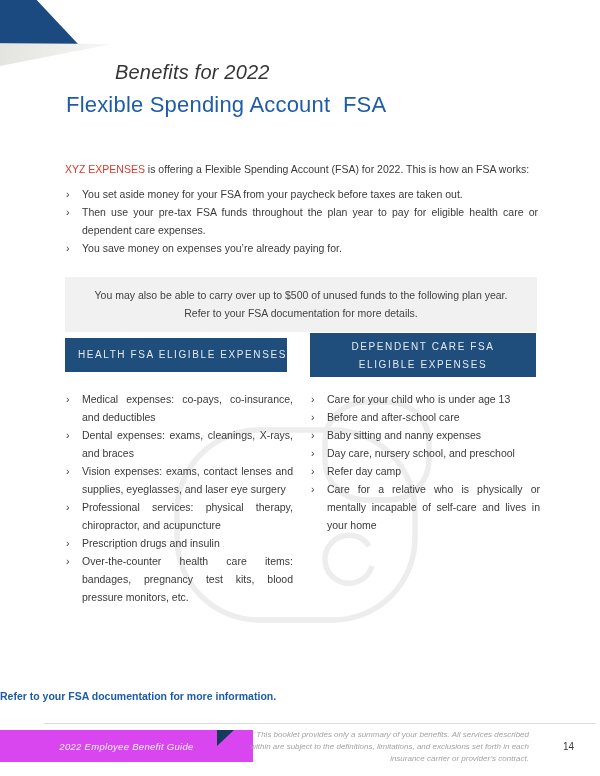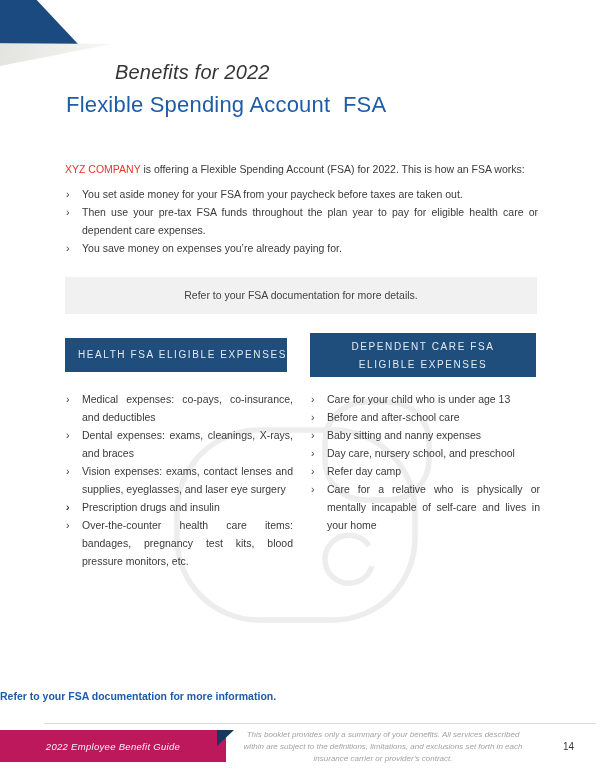--- a/index.html
+++ b/index.html
@@ -39,72 +39,73 @@
            font-size:10px;box-sizing:border-box;}
   .colhead-left{left:65px;top:338px;width:222px;height:34px;line-height:34px;text-align:right;}
   .colhead-right{left:310px;top:333px;width:226px;height:44px;padding-top:5px;line-height:18px;}
 
   .list-left{left:65px;top:390px;width:228px;}
   .list-right{left:310px;top:390px;width:230px;}
 
   .footer-note{left:0;top:690px;width:600px;text-align:left;color:#1e5ca8;
                font-weight:bold;font-size:10.5px;}
   .divider{left:44px;top:723px;width:552px;height:1px;background:#dcdcdc;}
-  .footer-banner{left:0;top:730px;width:226px;height:32px;background:#be185d;color:#f2f5fa;
+  .footer-banner{left:0;top:730px;width:253px;height:32px;background:#d946ef;color:#f2f5fa;
                  font-style:italic;font-size:9.5px;display:flex;align-items:center;
                  justify-content:center;letter-spacing:.3px;}
   .footer-fold{left:217px;top:730px;width:17px;height:16px;background:#16395e;
                clip-path:polygon(0 0,100% 0,0 100%);}
   .disclaimer{left:237px;top:729px;width:292px;font-size:8px;font-style:italic;
-              color:#a3a3a3;line-height:11.8px;text-align:center;}
+              color:#a3a3a3;line-height:11.8px;text-align:right;}
   .page-number{left:563px;top:741px;font-size:10px;color:#3a3a3a;}
 </style>
 </head>
 <body>
 
 <div class="page">
 
   <div class="corner-navy"></div>
   <div class="corner-shadow"></div>
 
   <svg class="watermark" width="280" height="320" viewBox="0 0 280 320">
     <rect x="14" y="78" width="238" height="190" rx="82"></rect>
     <rect x="162" y="50" width="104" height="98" rx="40"></rect>
     <path d="M 206 194 a 24 24 0 1 0 3 20"></path>
   </svg>
 
   <div class="layer eyebrow">Benefits for 2022</div>
   <h1 class="layer title">Flexible Spending Account  FSA</h1>
 
   <div class="layer intro">
-    <p class="lead"><span class="company">XYZ COMPANY</span><span> is offering a Flexible Spending Account (FSA) for 2022. This is how an FSA works:</span></p>
+    <p class="lead"><span class="company">XYZ EXPENSES</span><span> is offering a Flexible Spending Account (FSA) for 2022. This is how an FSA works:</span></p>
     <ul class="blist">
       <li><span class="marker">›</span><span>You set aside money for your FSA from your paycheck before taxes are taken out.</span></li>
       <li><span class="marker">›</span><span>Then use your pre-tax FSA funds throughout the plan year to pay for eligible health care or dependent care expenses.</span></li>
       <li><span class="marker">›</span><span>You save money on expenses you’re already paying for.</span></li>
     </ul>
   </div>
 
   <div class="layer callout">
+    <div>You may also be able to carry over up to $500 of unused funds to the following plan year.</div>
     <div>Refer to your FSA documentation for more details.</div>
   </div>
 
   <div class="layer colhead colhead-left">
     <span>HEALTH FSA ELIGIBLE EXPENSES</span>
   </div>
   <div class="layer colhead colhead-right">
     <span>DEPENDENT CARE FSA</span><br>
     <span>ELIGIBLE EXPENSES</span>
   </div>
 
   <ul class="layer blist list-left">
     <li><span class="marker">›</span><span>Medical expenses: co-pays, co-insurance, and deductibles</span></li>
     <li><span class="marker">›</span><span>Dental expenses: exams, cleanings, X-rays, and braces</span></li>
     <li><span class="marker">›</span><span>Vision expenses: exams, contact lenses and supplies, eyeglasses, and laser eye surgery</span></li>
-    <li><span class="marker">›</span></li>
+    <li><span class="marker">›</span><span>Professional services: physical therapy, chiropractor, and acupuncture</span></li>
     <li><span class="marker">›</span><span>Prescription drugs and insulin</span></li>
     <li><span class="marker">›</span><span>Over-the-counter health care items: bandages, pregnancy test kits, blood pressure monitors, etc.</span></li>
   </ul>
 
   <ul class="layer blist list-right">
     <li><span class="marker">›</span><span>Care for your child who is under age 13</span></li>
     <li><span class="marker">›</span><span>Before and after-school care</span></li>
     <li><span class="marker">›</span><span>Baby sitting and nanny expenses</span></li>
     <li><span class="marker">›</span><span>Day care, nursery school, and preschool</span></li>
     <li><span class="marker">›</span><span>Refer day camp</span></li>

